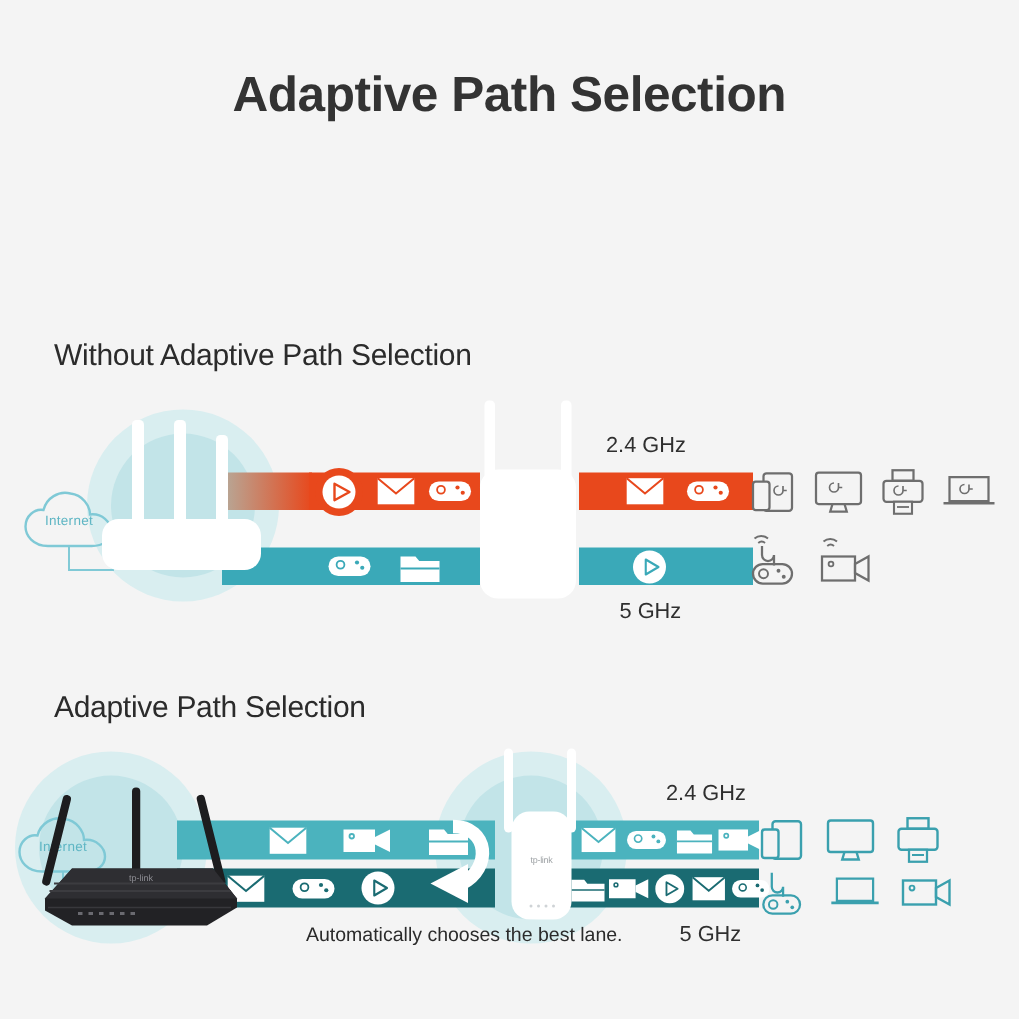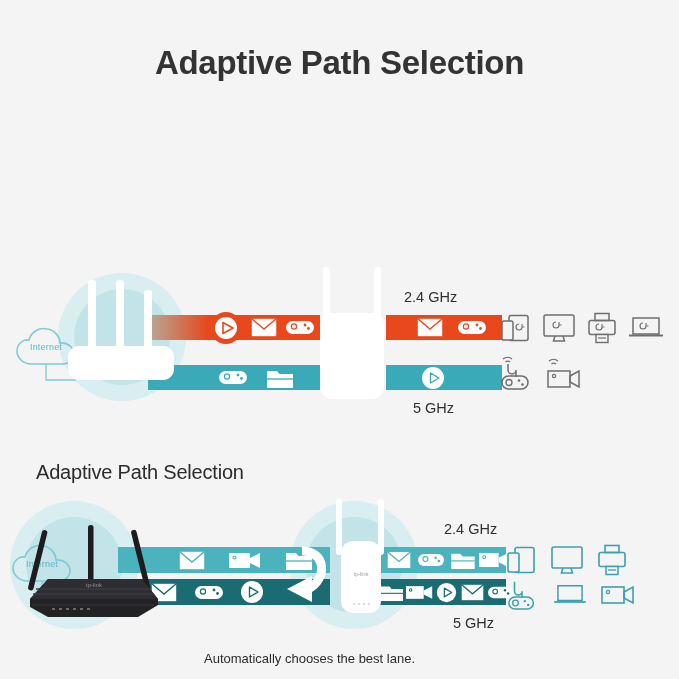--- a/index.html
+++ b/index.html
@@ -92,20 +92,21 @@
 
   svg{overflow:visible;}
 </style>
 </head>
 <body>
 
 <div class="page">
 
   <div class="title">Adaptive Path Selection</div>
 
+  <div class="section-heading" id="h1">Without Adaptive Path Selection</div>
 
   <div class="diagram" id="d1">
 
     <div class="halo outer" style="left:58px;top:11px;width:128px;height:128px;"></div>
     <div class="halo inner" style="left:74px;top:27px;width:96px;height:96px;"></div>
 
     <div class="cloud" style="left:14px;top:62px;width:64px;height:46px;">
       <svg width="64" height="46" viewBox="0 0 64 46">
         <path d="M18 40 C8 40 3 33 3 27 C3 20 9 15 15 16 C17 8 25 3 33 5 C41 6 46 13 46 19 C54 18 60 24 60 30 C60 36 55 40 47 40 Z" fill="none" stroke="#7fc9d6" stroke-width="1.6"></path>
         <path d="M32 40 L32 56 L62 56" fill="none" stroke="#7fc9d6" stroke-width="1.3"></path>
@@ -392,21 +393,21 @@
     <div style="position:absolute;left:272px;top:48px;width:70px;height:62px;">
       <svg width="70" height="62" viewBox="0 0 70 62">
         <path d="M30 6 C54 6 56 34 36 44" fill="none" stroke="#ffffff" stroke-width="9" stroke-linecap="butt"></path>
         <polygon points="40,31 40,57 15,44" fill="#ffffff"></polygon>
       </svg>
     </div>
 
     <div class="ghz" style="left:444px;top:24px;">2.4 GHz</div>
     <div class="ghz" style="left:453px;top:118px;">5 GHz</div>
 
-    <div class="caption" style="left:204px;top:118px;margin-top:36px;">Automatically chooses the best lane.</div>
+    <div class="caption" style="left:204px;top:118px;">Automatically chooses the best lane.</div>
 
     <div class="router-b" style="left:18px;top:20px;width:150px;height:110px;">
       <svg width="150" height="110" viewBox="0 0 150 110">
         <rect x="17" y="12" width="5.5" height="62" rx="2.6" fill="#1d1d1f" transform="rotate(14 19 43)"></rect>
         <rect x="70" y="8" width="5.5" height="64" rx="2.6" fill="#1d1d1f"></rect>
         <rect x="120" y="12" width="5.5" height="62" rx="2.6" fill="#1d1d1f" transform="rotate(-14 123 43)"></rect>
         <path d="M12 82 L30 62 L124 62 L140 82 L140 88 L120 100 L30 100 L12 90 Z" fill="#222225"></path>
         <path d="M12 82 L30 62 L124 62 L140 82 Z" fill="#2e2e32"></path>
         <path d="M18 72 L132 72" stroke="#3c3c40" stroke-width="1.4"></path>
         <path d="M15 77 L136 77" stroke="#3c3c40" stroke-width="1.4"></path>

